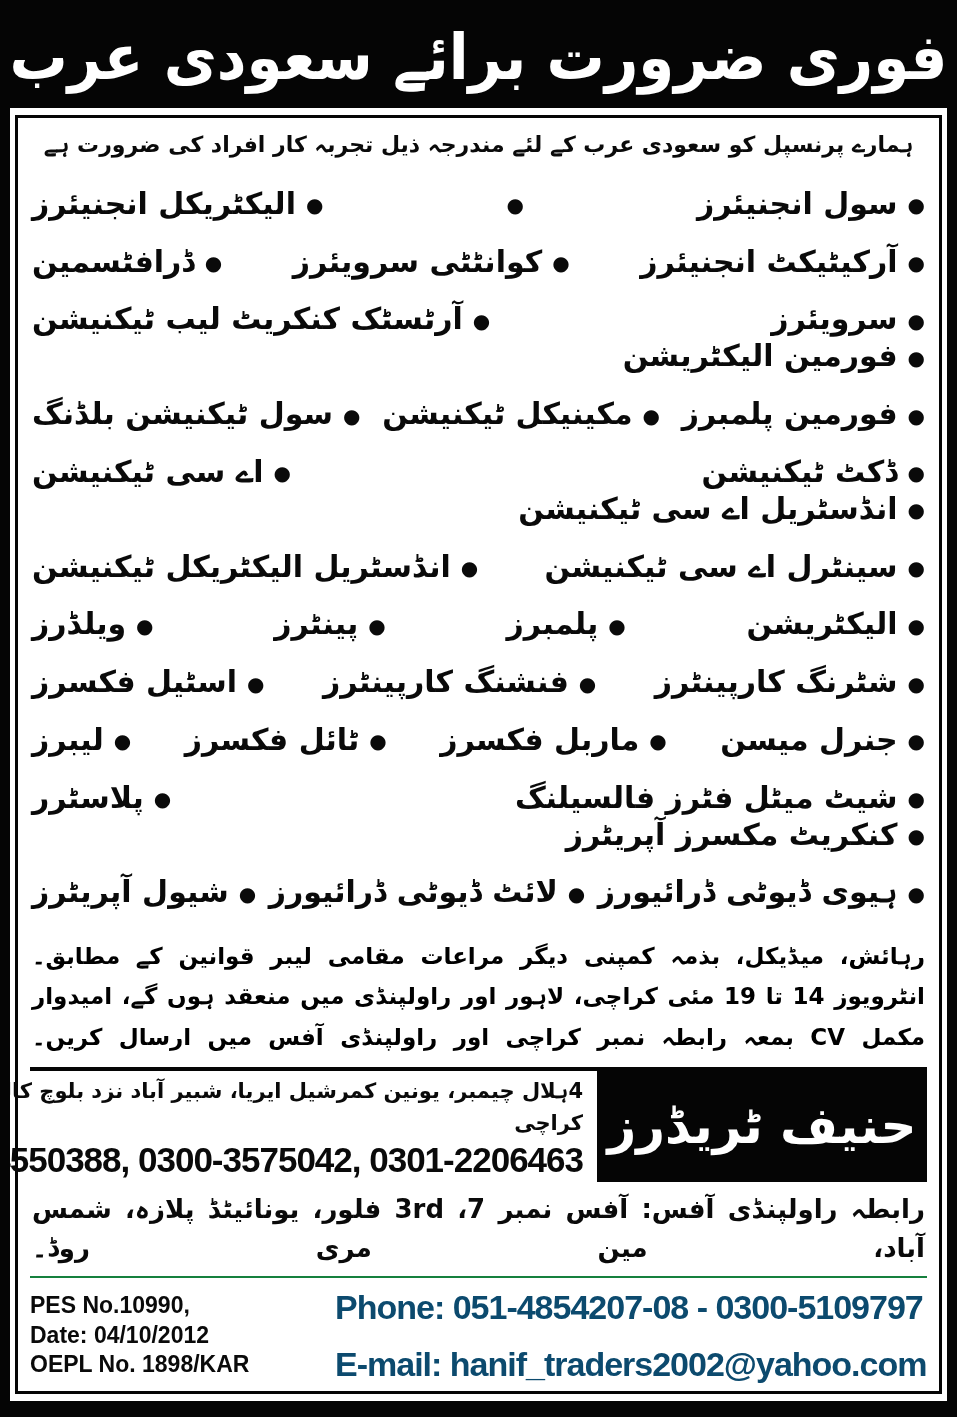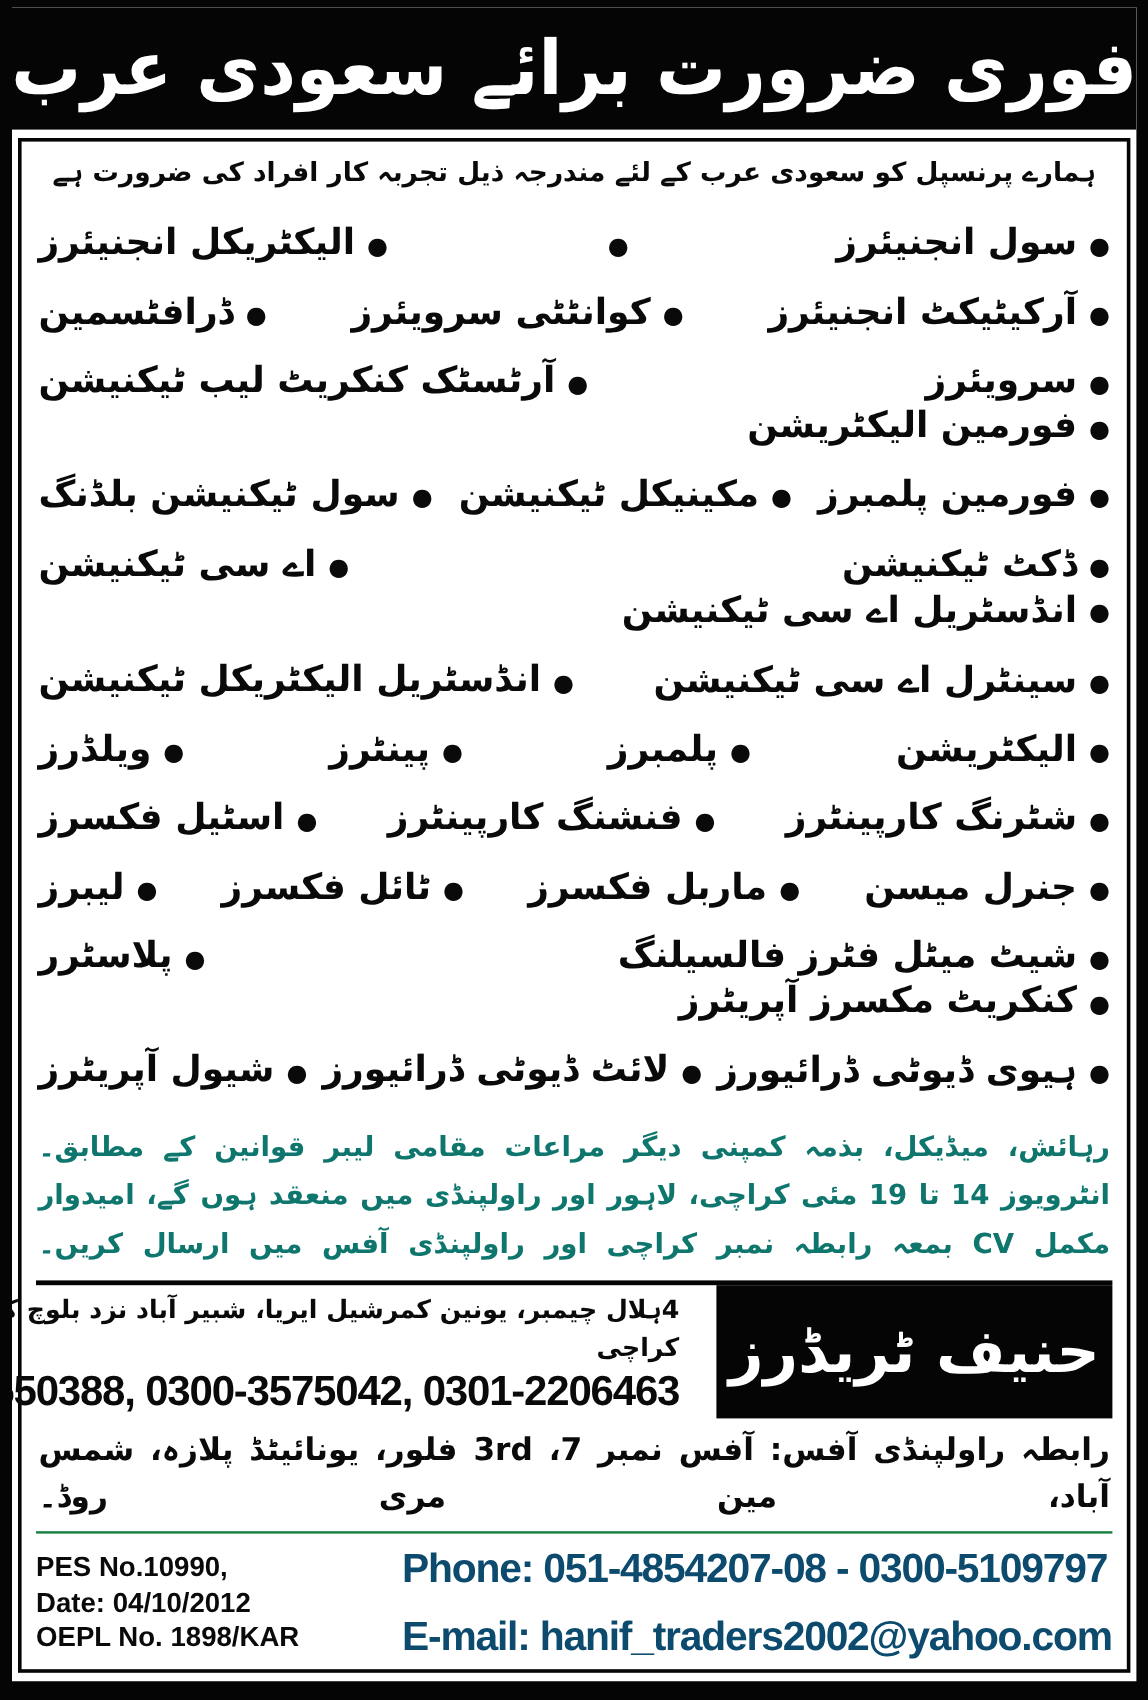--- a/index.html
+++ b/index.html
@@ -31,27 +31,27 @@
   
   .jobs{flex:1;display:flex;flex-direction:column;justify-content:space-evenly;direction:rtl;min-height:0;padding:0 2px;}
   .job-row{
     display:flex;flex-wrap:wrap;justify-content:space-between;align-items:baseline;
     font-size:30px;font-weight:bold;color:#0a0a0a;column-gap:8px;row-gap:2px;
   }
   .job-item{white-space:nowrap;display:inline-flex;align-items:center;}
   .bullet{font-size:20px;margin-left:10px;line-height:1;position:relative;top:2px;}
   
   .conditions{
-    direction:rtl;font-size:23px;font-weight:bold;line-height:1.75;color:#0f766e;
+    direction:rtl;font-size:23px;font-weight:bold;line-height:1.75;color:#000000;
     text-align:justify;text-align-last:justify;padding:4px 2px 10px 2px;
   }
   
   .contact-row{
     border-top:4px solid #050505;display:flex;direction:rtl;align-items:stretch;
-    min-height:106px;flex-shrink:0;gap:17px;
+    min-height:106px;flex-shrink:0;
   }
   .company-box{
     background:#050505;color:#fff;width:330px;flex-shrink:0;
     display:flex;align-items:center;justify-content:center;
     font-size:50px;font-weight:bold;margin-left:14px;
   }
   .kco{flex:1;display:flex;flex-direction:column;justify-content:space-between;padding-top:4px;}
   .address{
     direction:rtl;text-align:right;font-size:21px;font-weight:bold;line-height:1.55;color:#0a0a0a;
   }

